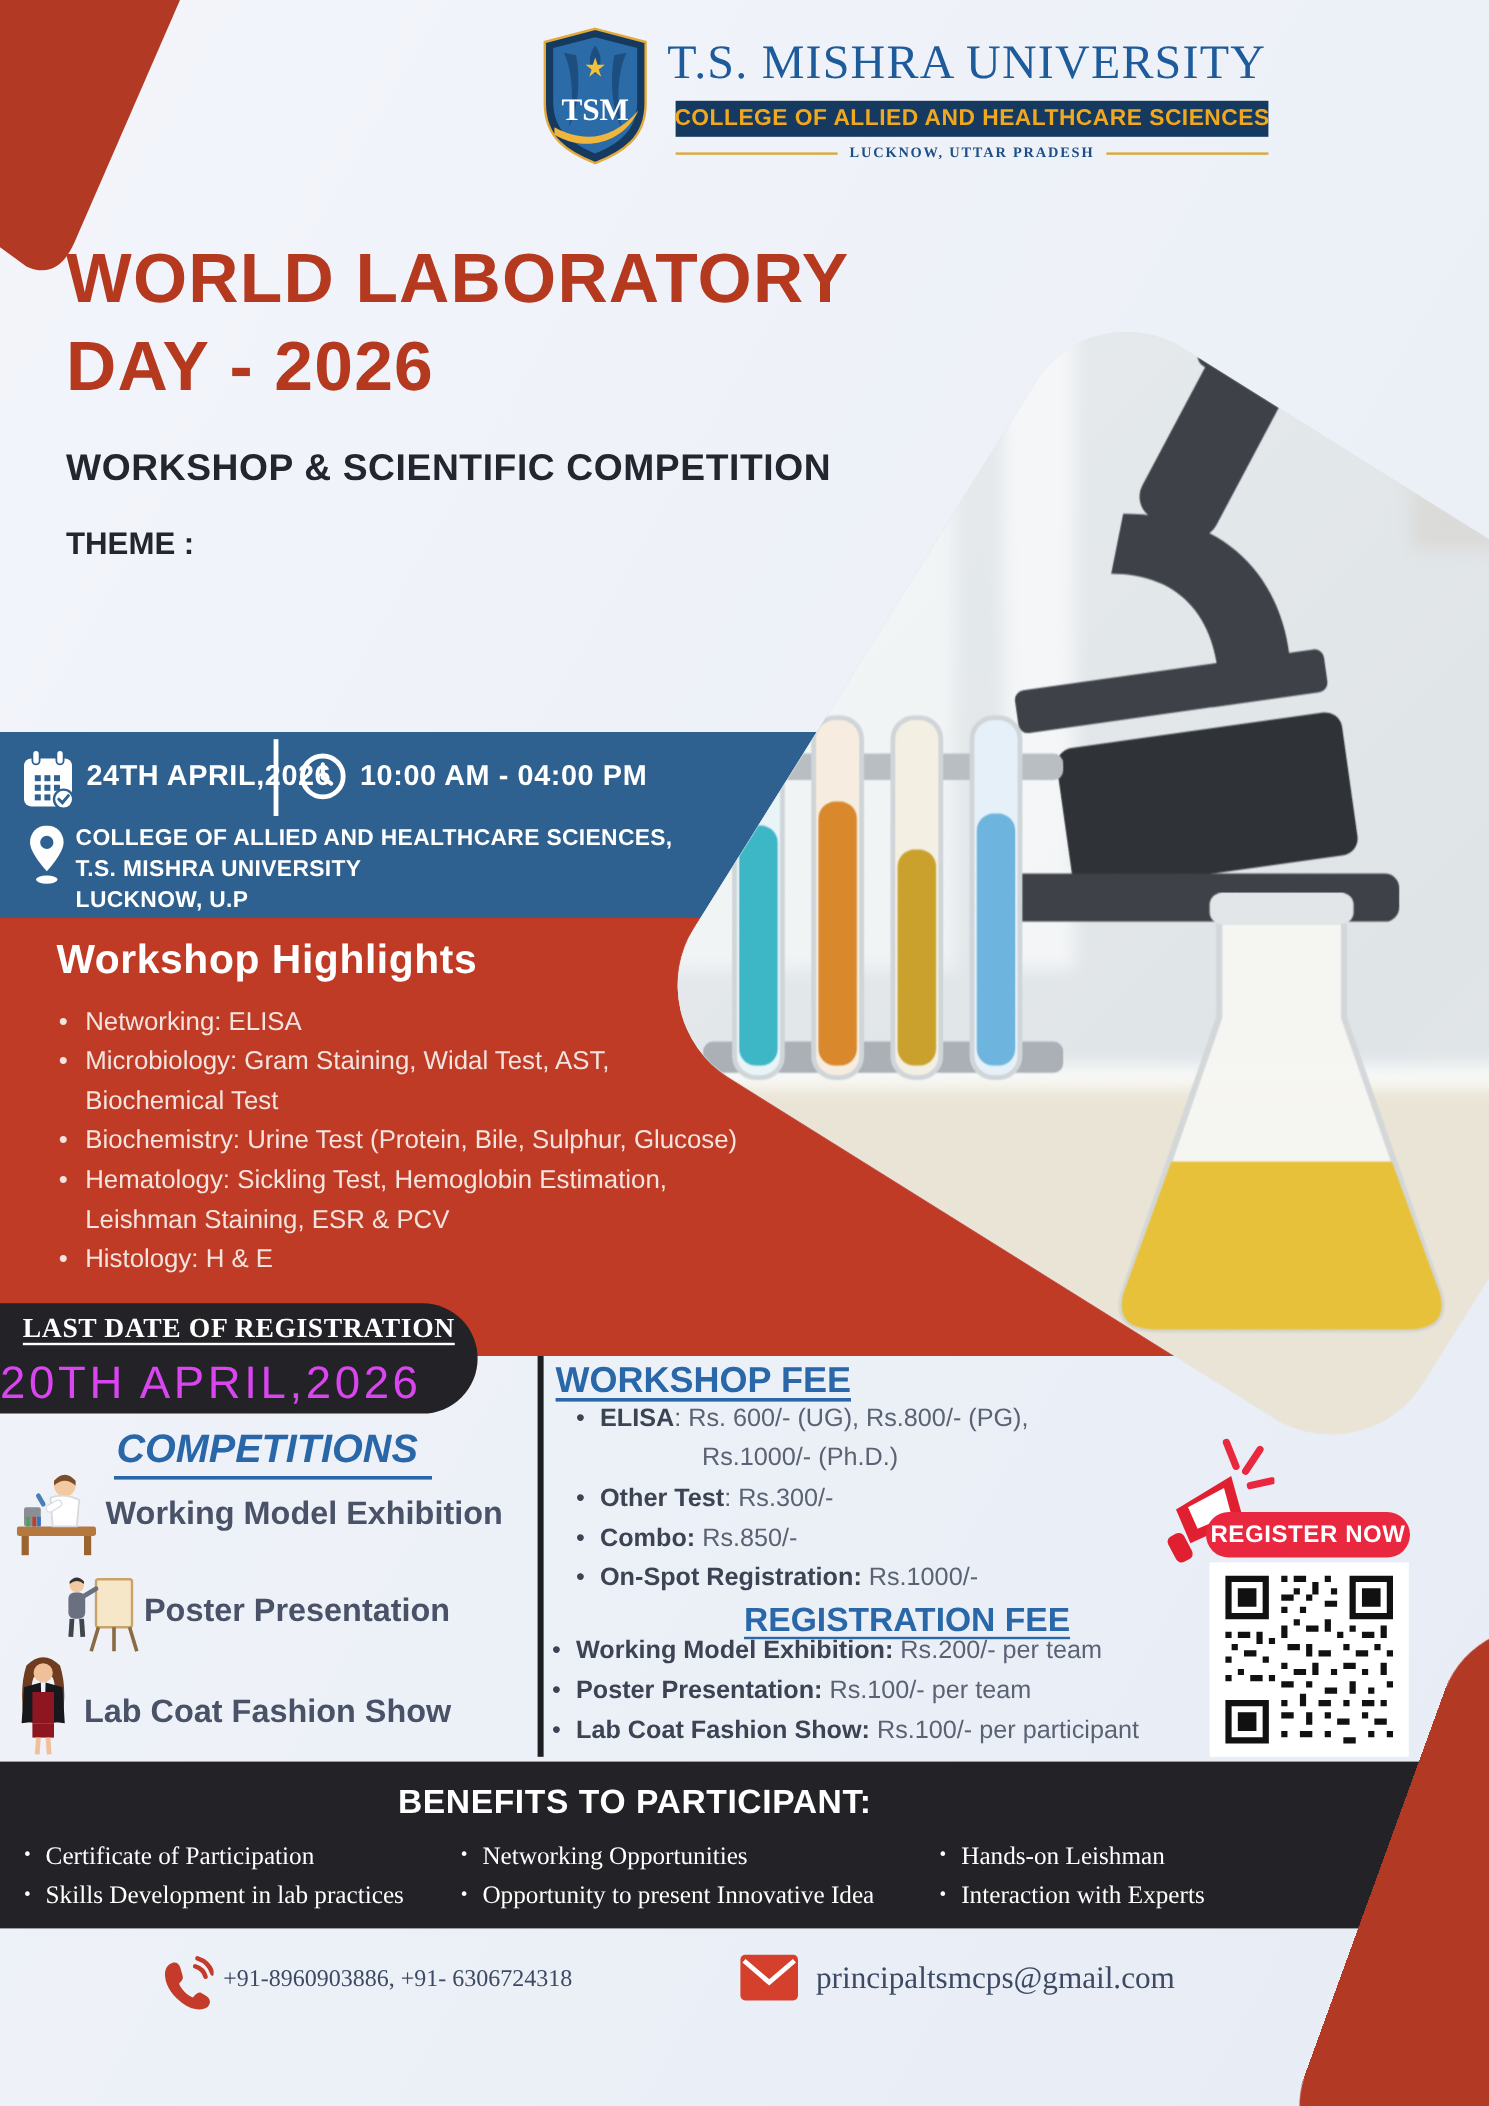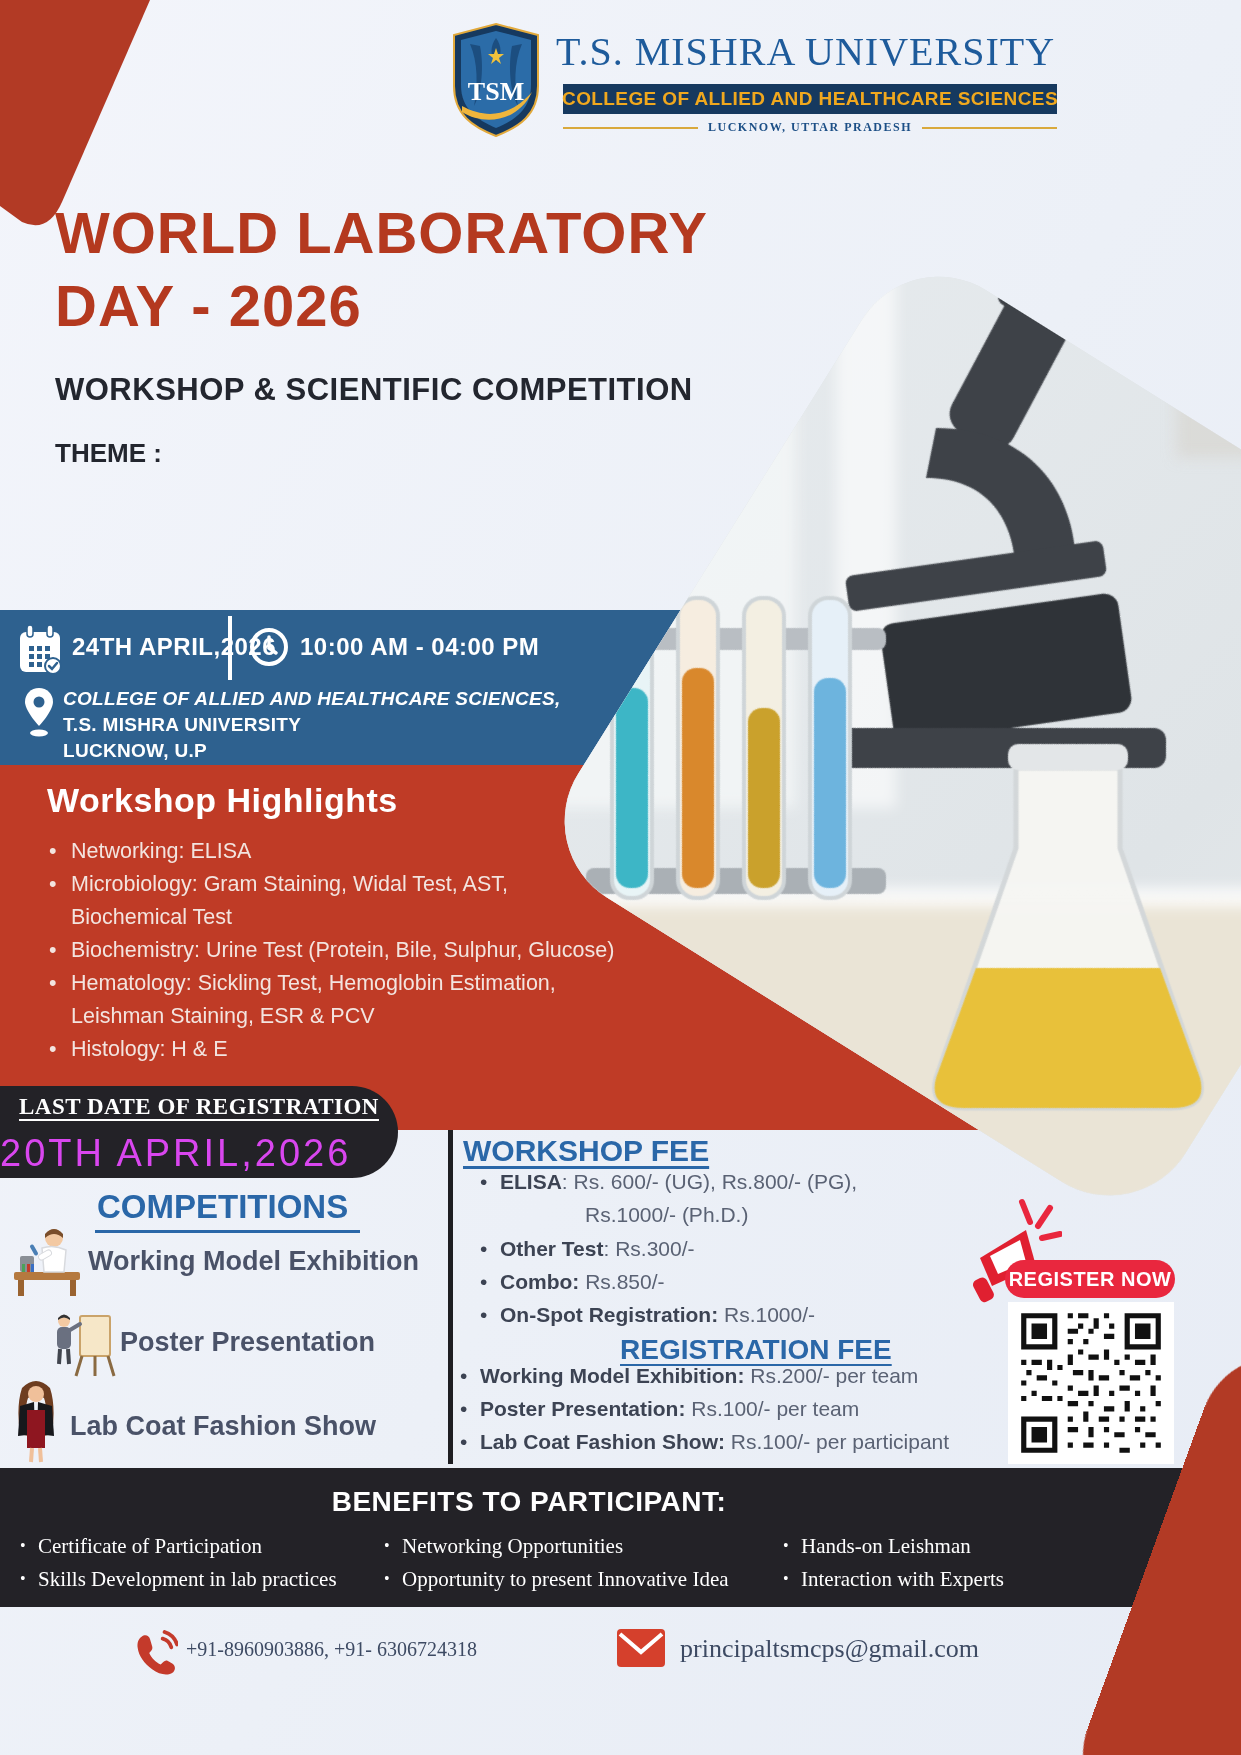--- a/index.html
+++ b/index.html
@@ -62,21 +62,21 @@
   .black-box{left:0;top:1086px;width:398px;height:92px;background:#232227;
              border-radius:0 48px 48px 0;z-index:6;}
   .bb-label{left:8px;top:8px;width:382px;text-align:center;font-family:"Liberation Serif",serif;
             font-size:23px;font-weight:bold;color:#fff;text-decoration:underline;
             text-underline-offset:5px;letter-spacing:.5px;white-space:nowrap;}
   .bb-date{left:0;top:46px;width:340px;text-align:center;font-family:Liberation Sans, sans-serif;
            font-size:38px;color:#d946ef;letter-spacing:3px;white-space:nowrap;}
 
   
   .comp-title{left:95px;top:1188px;font-size:33px;font-weight:bold;color:#2a67a8;
-              border-bottom:3px solid #2a67a8;padding:0 12px 4px 2px;z-index:4;}
+              border-bottom:3px solid #2a67a8;padding:0 12px 4px 2px;z-index:4;font-style:italic;}
   .comp-label{font-size:27px;font-weight:bold;color:#4a5268;white-space:nowrap;z-index:4;}
 
   
   .divider-v{left:448px;top:1130px;width:5px;height:334px;background:#1e1e22;}
   .fee-head{font-size:30px;font-weight:bold;color:#2a67a8;text-decoration:underline;
             text-underline-offset:5px;white-space:nowrap;}
   .fee-line{position:absolute;font-size:21px;color:#5a6274;white-space:nowrap;text-align:center;}
   .fee-line .fl{font-weight:bold;color:#3c4353;}
   .fee-line.bul{padding-left:22px;}
   .fee-line.bul::before{content:"•";position:absolute;left:2px;color:#3c4353;}
@@ -169,21 +169,21 @@
       </svg>
     </div>
     <div class="abs time-text">10:00 AM - 04:00 PM</div>
     <div class="abs pin-icon">
       <svg width="30" height="50" viewBox="0 0 30 50">
         <path d="M15,0 C23,0 29,6 29,14 C29,23 15,38 15,38 C15,38 1,23 1,14 C1,6 7,0 15,0 Z" fill="#ffffff"></path>
         <circle cx="15" cy="14" r="5.5" fill="#2e618f"></circle>
         <ellipse cx="15" cy="45" rx="9" ry="3.5" fill="#ffffff"></ellipse>
       </svg>
     </div>
-    <div class="abs venue" style="top:78px;font-style:italic;">COLLEGE OF ALLIED AND HEALTHCARE SCIENCES,</div>
+    <div class="abs venue" style="top:78px;">COLLEGE OF ALLIED AND HEALTHCARE SCIENCES,</div>
     <div class="abs venue" style="top:104px;">T.S. MISHRA UNIVERSITY</div>
     <div class="abs venue" style="top:130px;">LUCKNOW, U.P</div>
   </div>
 
   <div class="abs red-band">
     <div class="abs wh-title">Workshop Highlights</div>
     <div class="abs hl-list">
       <div class="hl-item">
         <div class="hl-l1">Networking: ELISA</div>
 

